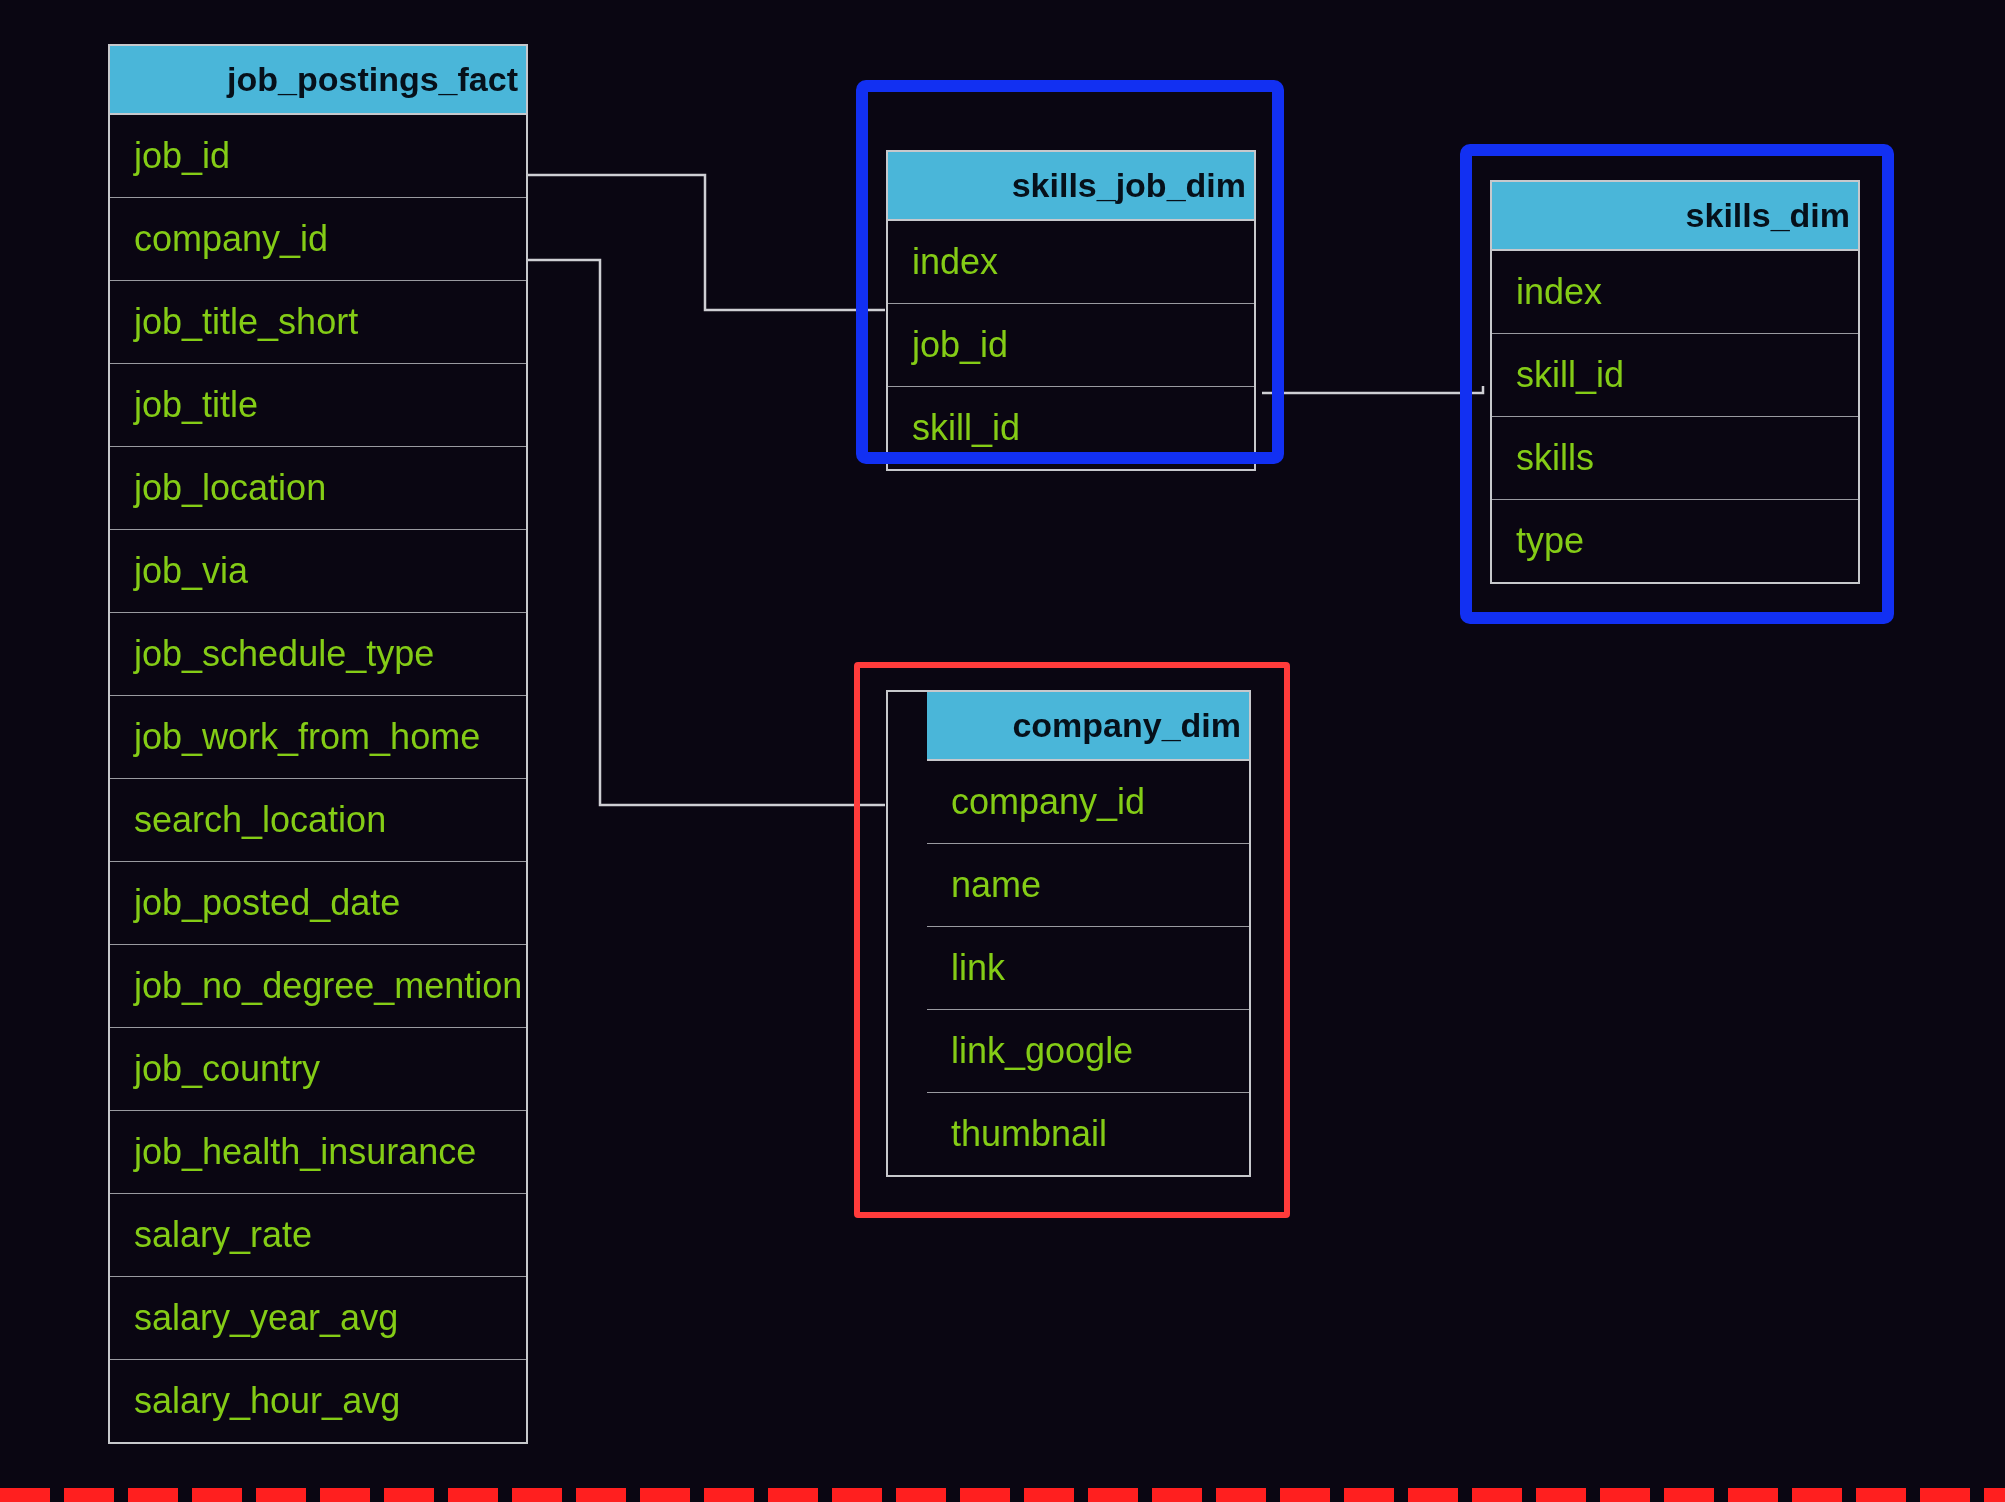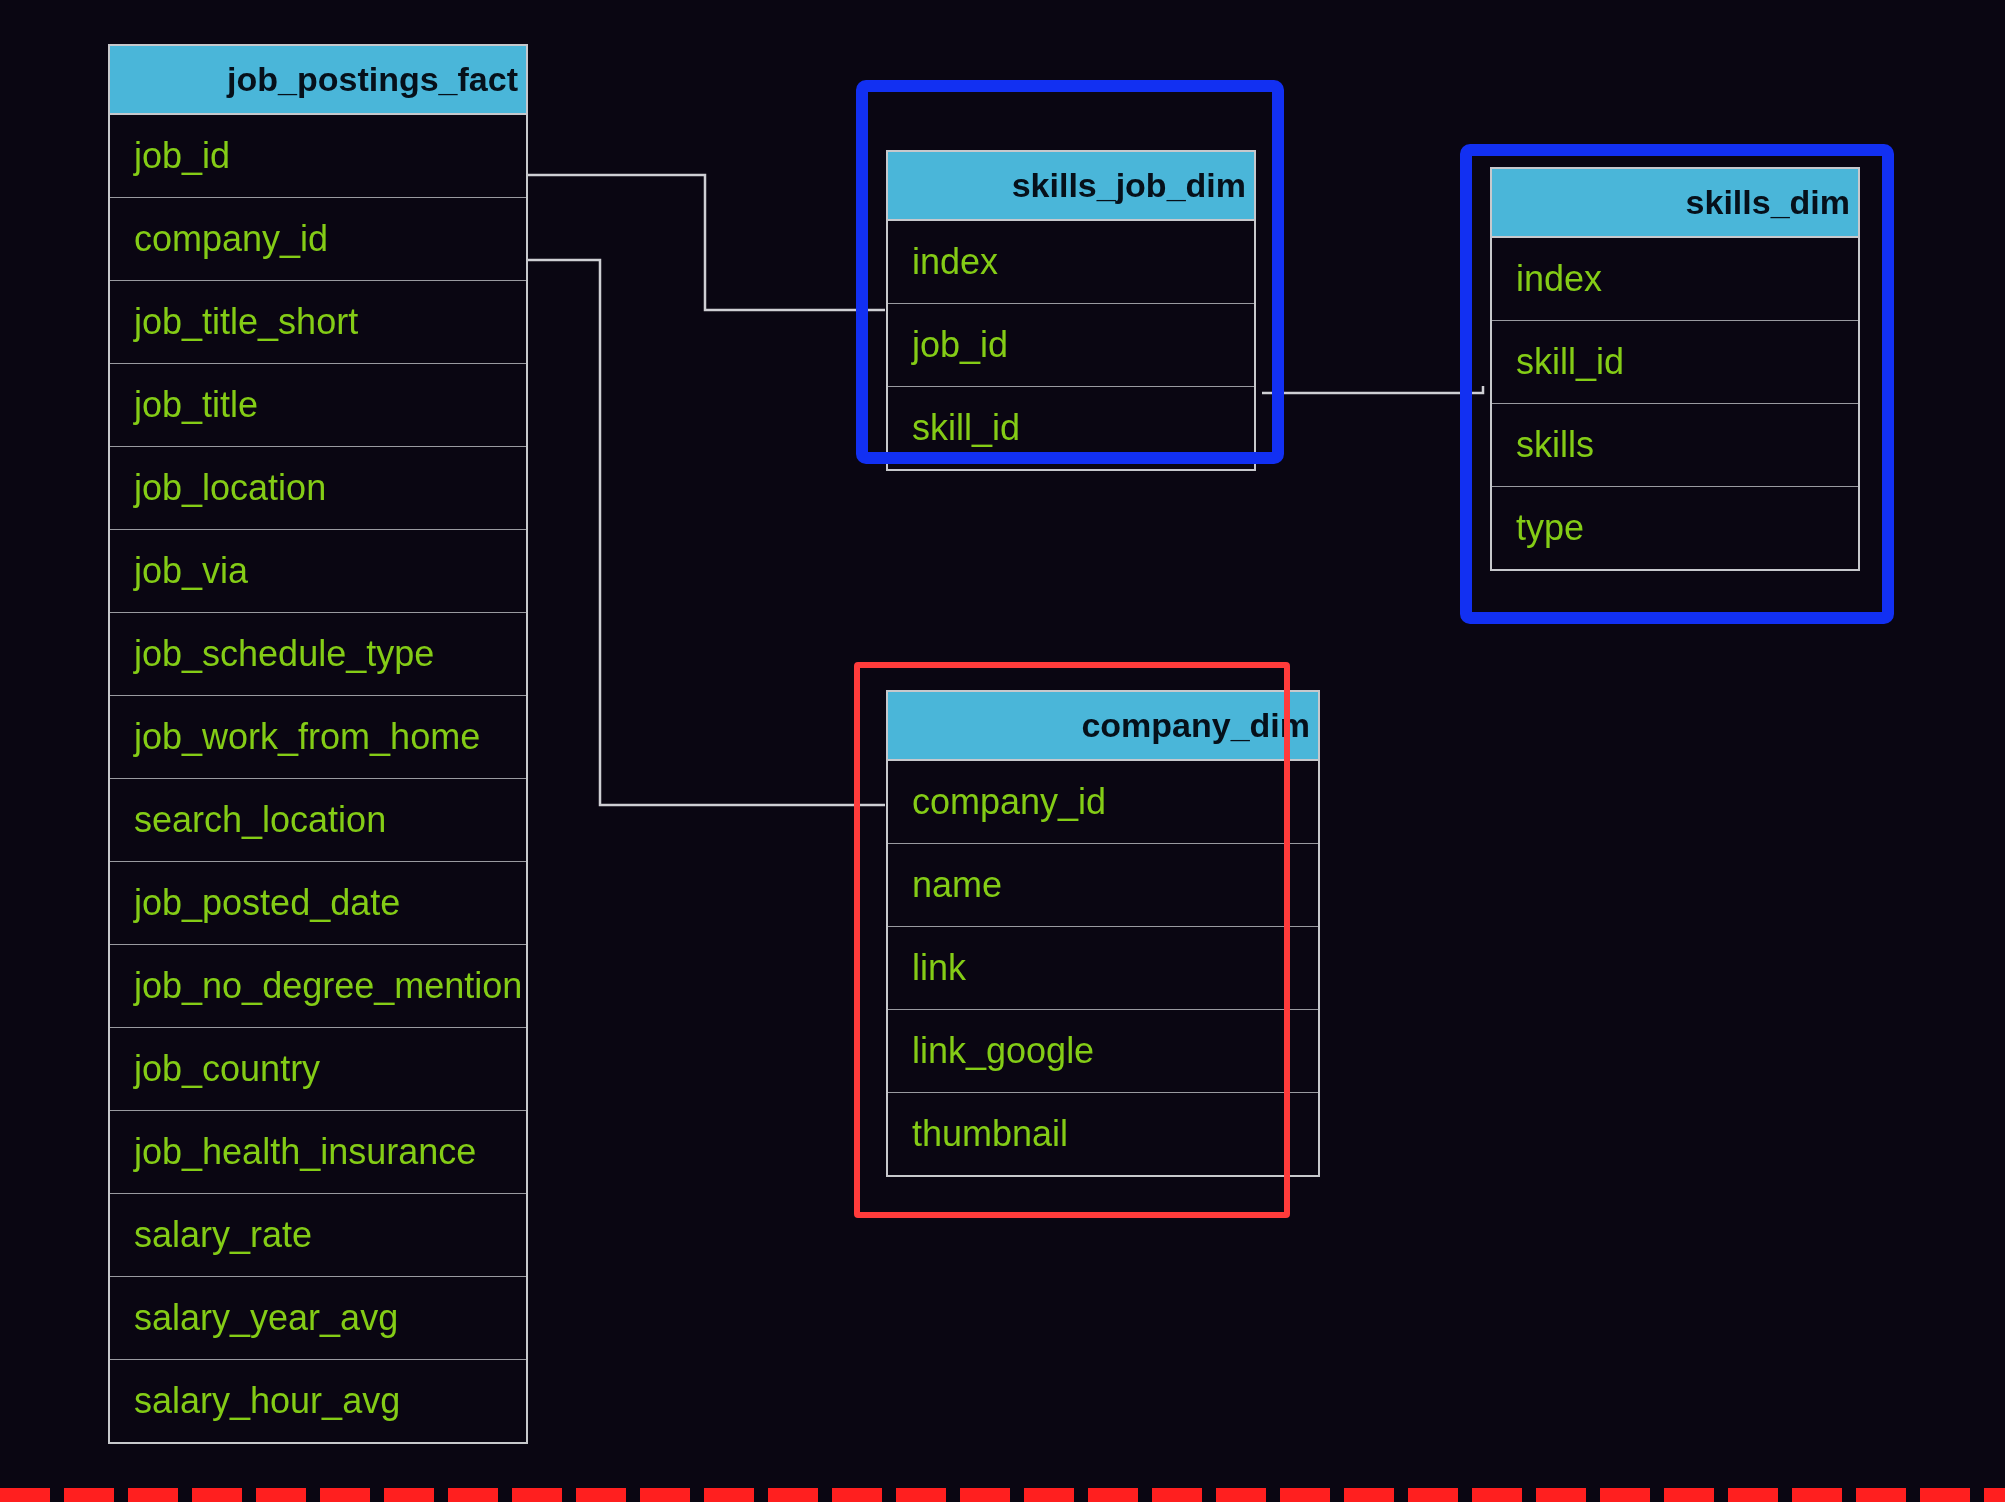--- a/index.html
+++ b/index.html
@@ -106,30 +106,30 @@
   </div>
 
   <div class="table-box" style="left:886px; top:108px; width:370px;margin-top:42px;">
     <div class="table-header">skills_job_dim</div>
     <div class="table-row">index</div>
     <div class="table-row">job_id</div>
     <div class="table-row">skill_id</div>
   </div>
   <div class="highlight-blue" style="left:856px; top:80px; width:428px; height:384px;"></div>
 
-  <div class="table-box" style="left:1490px; top:167px; width:370px;">
+  <div class="table-box" style="left:1490px; top:180px; width:370px;">
     <div class="table-header">skills_dim</div>
     <div class="table-row">index</div>
     <div class="table-row">skill_id</div>
     <div class="table-row">skills</div>
     <div class="table-row">type</div>
   </div>
   <div class="highlight-blue" style="left:1460px; top:144px; width:434px; height:480px;"></div>
 
-  <div class="table-box" style="left:886px; top:690px; width:434px;">
+  <div class="table-box" style="left:886px; top:690px; width:365px;padding-left:39px;">
     <div class="table-header">company_dim</div>
     <div class="table-row">company_id</div>
     <div class="table-row">name</div>
     <div class="table-row">link</div>
     <div class="table-row">link_google</div>
     <div class="table-row">thumbnail</div>
   </div>
   <div class="highlight-red" style="left:854px; top:662px; width:436px; height:556px;"></div>
 
   <div class="bottom-dashes"></div>

